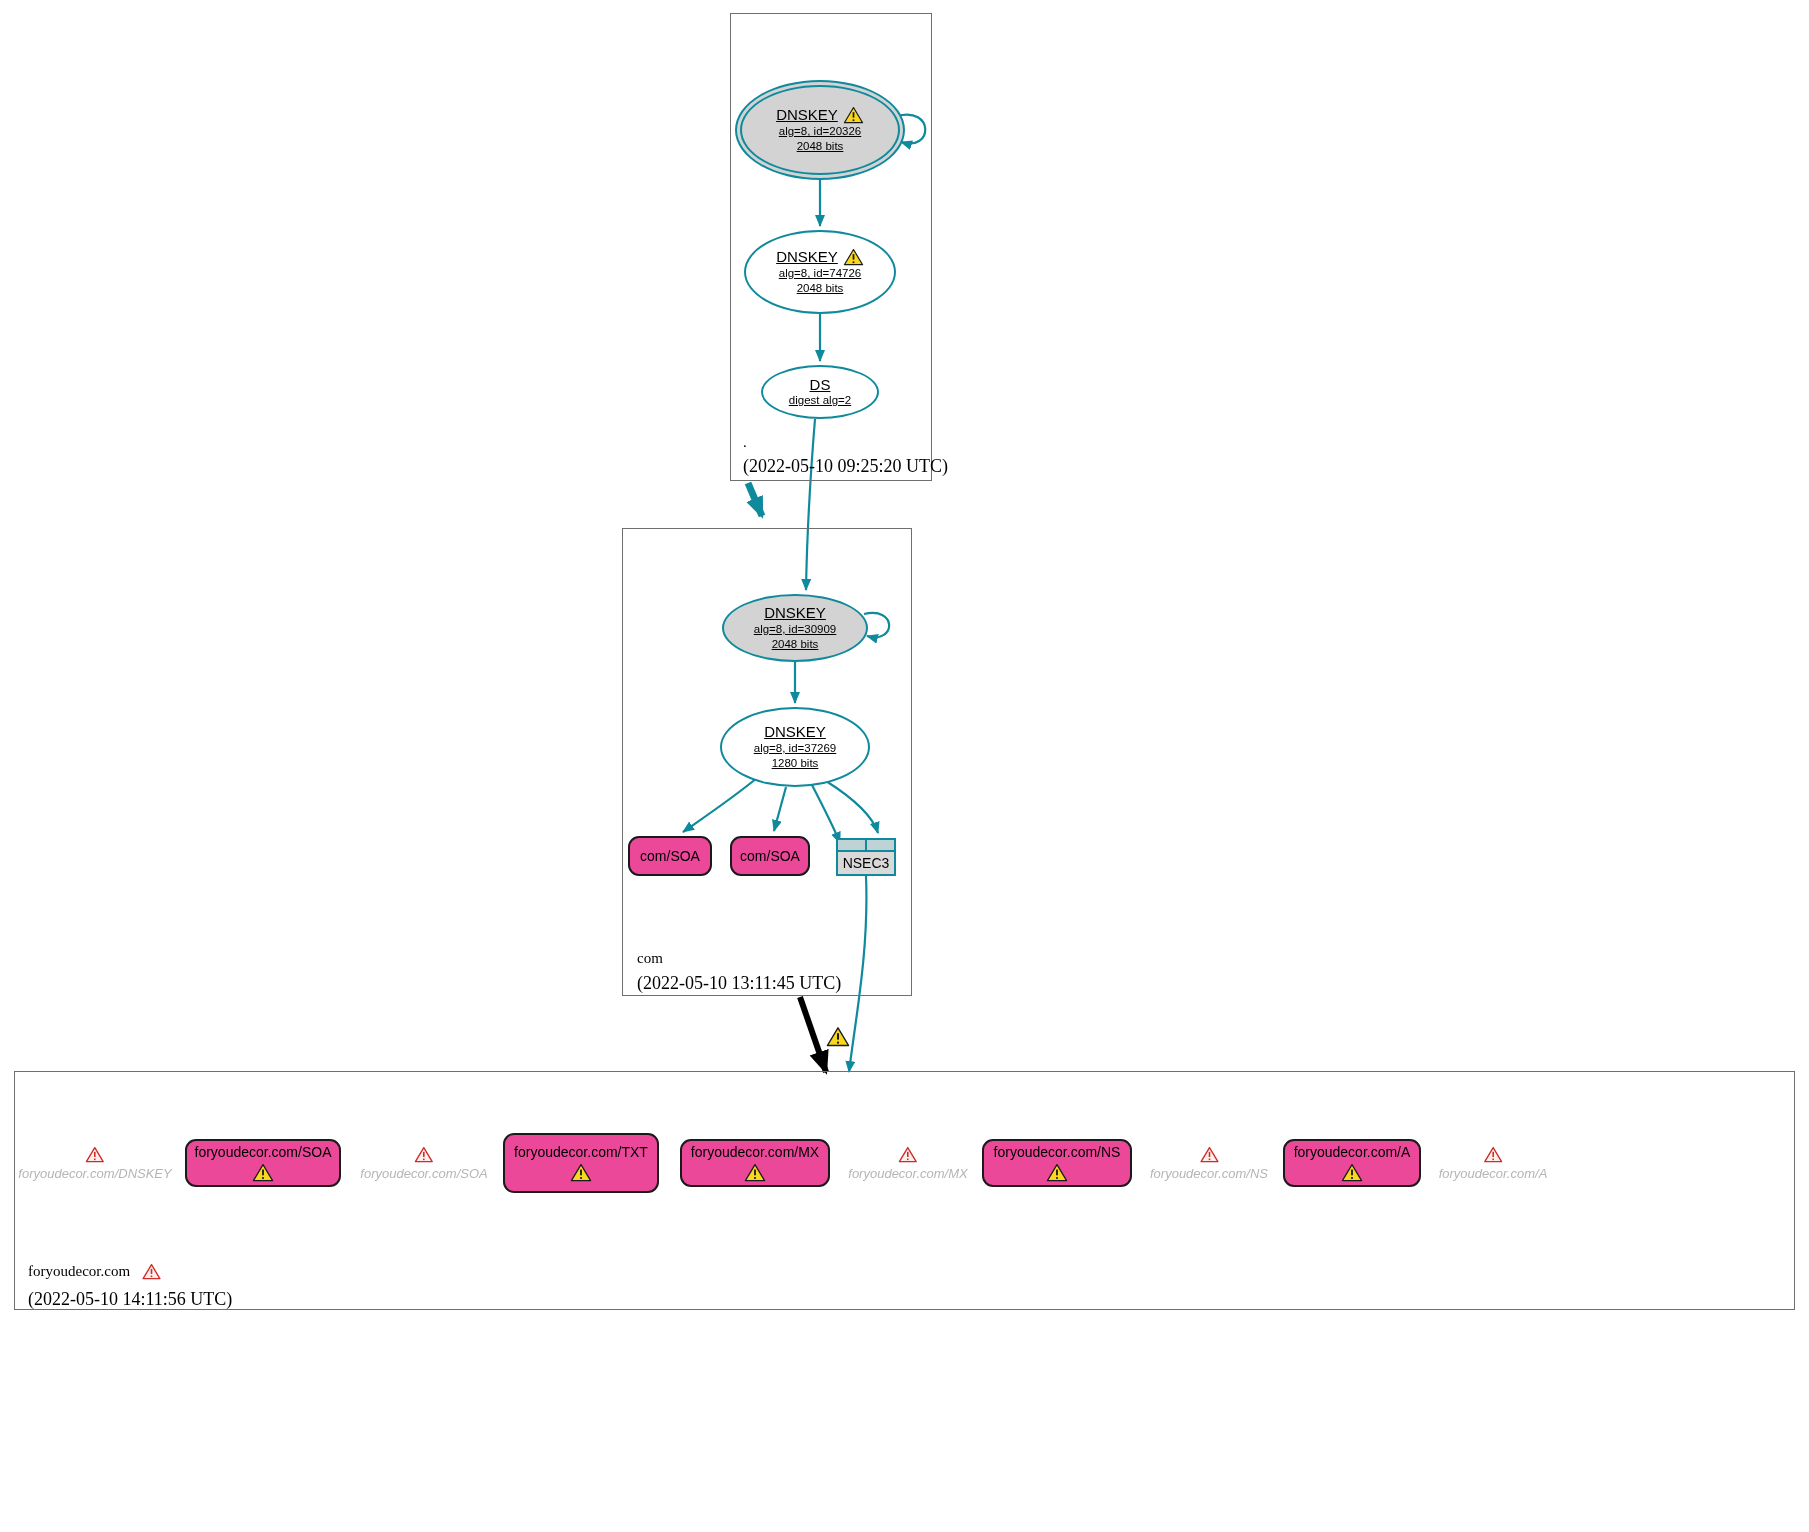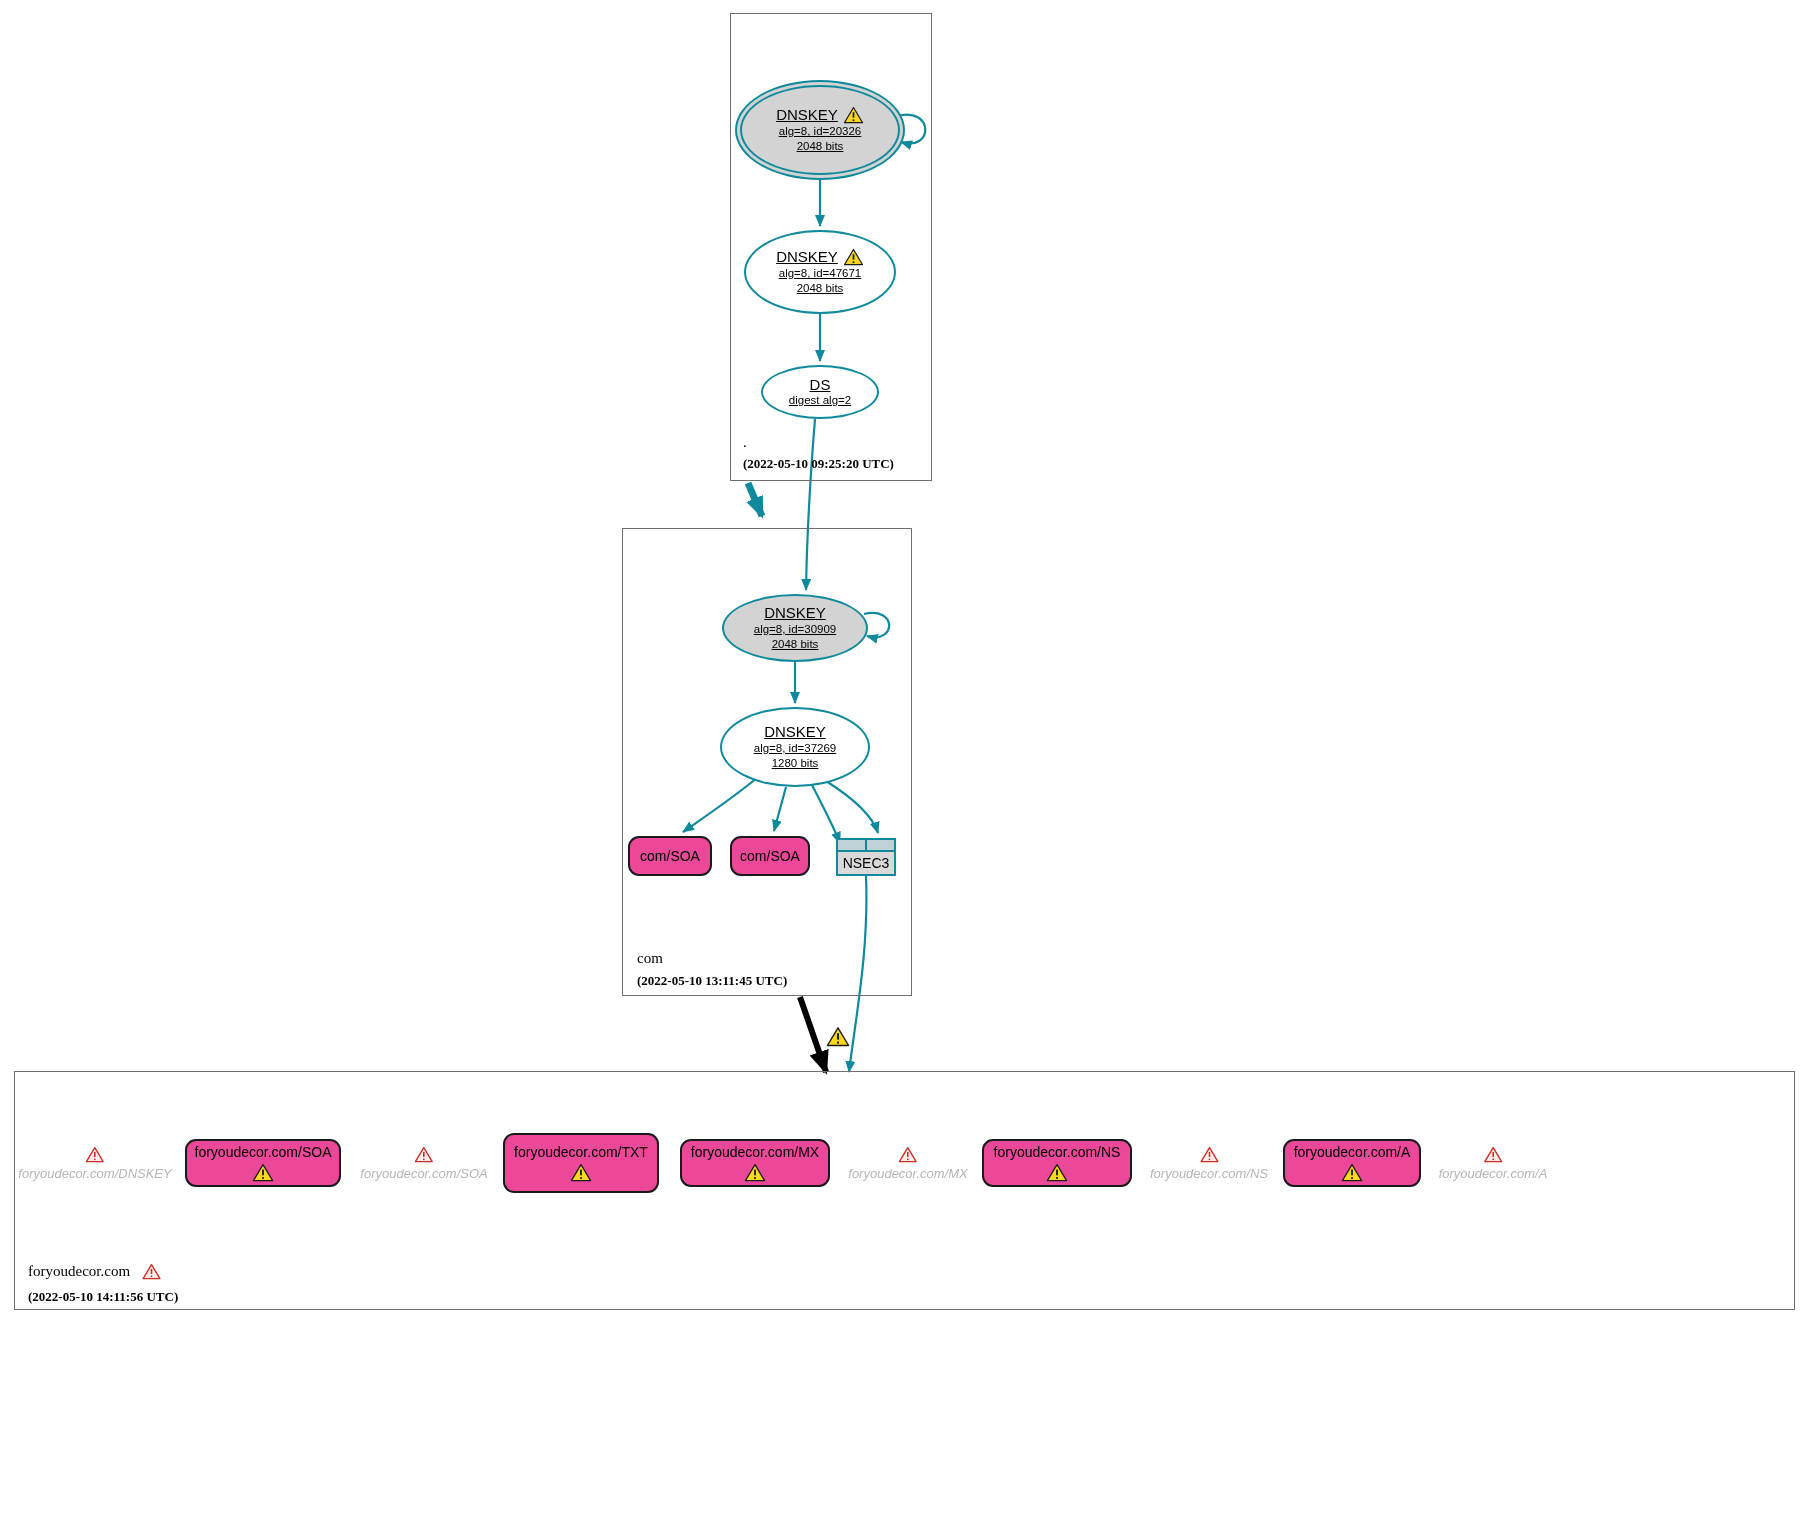--- a/index.html
+++ b/index.html
@@ -1,21 +1,21 @@
 <!DOCTYPE html>
 <html><head>
 <meta charset="utf-8">
 <style>
   html,body{margin:0;padding:0;background:#fff;}
   .canvas{position:relative;width:1809px;height:1532px;font-family:"Liberation Sans",sans-serif;color:#000;overflow:hidden;}
   .edges{position:absolute;left:0;top:0;width:1809px;height:1532px;pointer-events:none;}
   .zone-box{position:absolute;border:1.2px solid #6f6f6f;box-sizing:border-box;background:transparent;}
   .zone-meta{position:absolute;font-family:"Liberation Serif",serif;}
   .zone-name{font-size:15px;}
-  .zone-ts{font-size:13px;font-weight:bold;}
+  .zone-ts{font-size:18px;}
   .zone-name-row{display:flex;align-items:center;gap:12px;font-size:15px;font-family:"Liberation Serif",serif;}
   .node{position:absolute;transform:translate(-50%,-50%);box-sizing:border-box;text-decoration:underline;}
   .ellipse{box-sizing:border-box;border:2.4px solid #0f8a9c;border-radius:50%;background:#fff;display:flex;flex-direction:column;align-items:center;justify-content:center;text-align:center;}
   .ellipse.gray{background:#d3d3d3;}
   .double-outer{padding:3px;display:flex;}
   .node-title{display:flex;align-items:center;justify-content:center;gap:5px;font-size:15px;line-height:1.15;}
   .sub{font-size:11.5px;line-height:1.3;}
   .rr{position:absolute;transform:translate(-50%,-50%);box-sizing:border-box;border:2px solid #1a1a1a;border-radius:11px;background:#ec4899;display:flex;flex-direction:column;align-items:center;justify-content:center;text-align:center;gap:2px;}
   .rr-label{font-size:14px;line-height:1.2;}
   .nsec3{position:absolute;transform:translate(-50%,-50%);box-sizing:border-box;border:2.2px solid #0f8a9c;background:#d9d9d9;display:flex;flex-direction:column;}
@@ -93,21 +93,21 @@
   <div class="node" style="left:820px;top:272px;">
     <div class="ellipse" style="width:152px;height:84px;">
       <div class="node-title">
         <span>DNSKEY</span>
         <svg class="icon-warn t-warn-title" viewBox="0 0 24 21">
             <path d="M12 1.8 L22.6 19.5 H1.4 Z" fill="#f9d71c" stroke="#1a1a1a" stroke-width="1.4" stroke-linejoin="round"></path>
             <rect x="11" y="7.2" width="2" height="6.4" fill="#1a1a1a"></rect>
             <rect x="11" y="15.6" width="2" height="2" fill="#1a1a1a"></rect>
           </svg>
       </div>
-      <div class="sub">alg=8, id=47671</div>
+      <div class="sub">alg=8, id=74726</div>
       <div class="sub">2048 bits</div>
     </div>
   </div>
 
   <div class="node" style="left:820px;top:392px;">
     <div class="ellipse" style="width:118px;height:54px;">
       <div class="node-title">
           <span>DS</span>
         </div>
       <div class="sub">digest alg=2</div>

